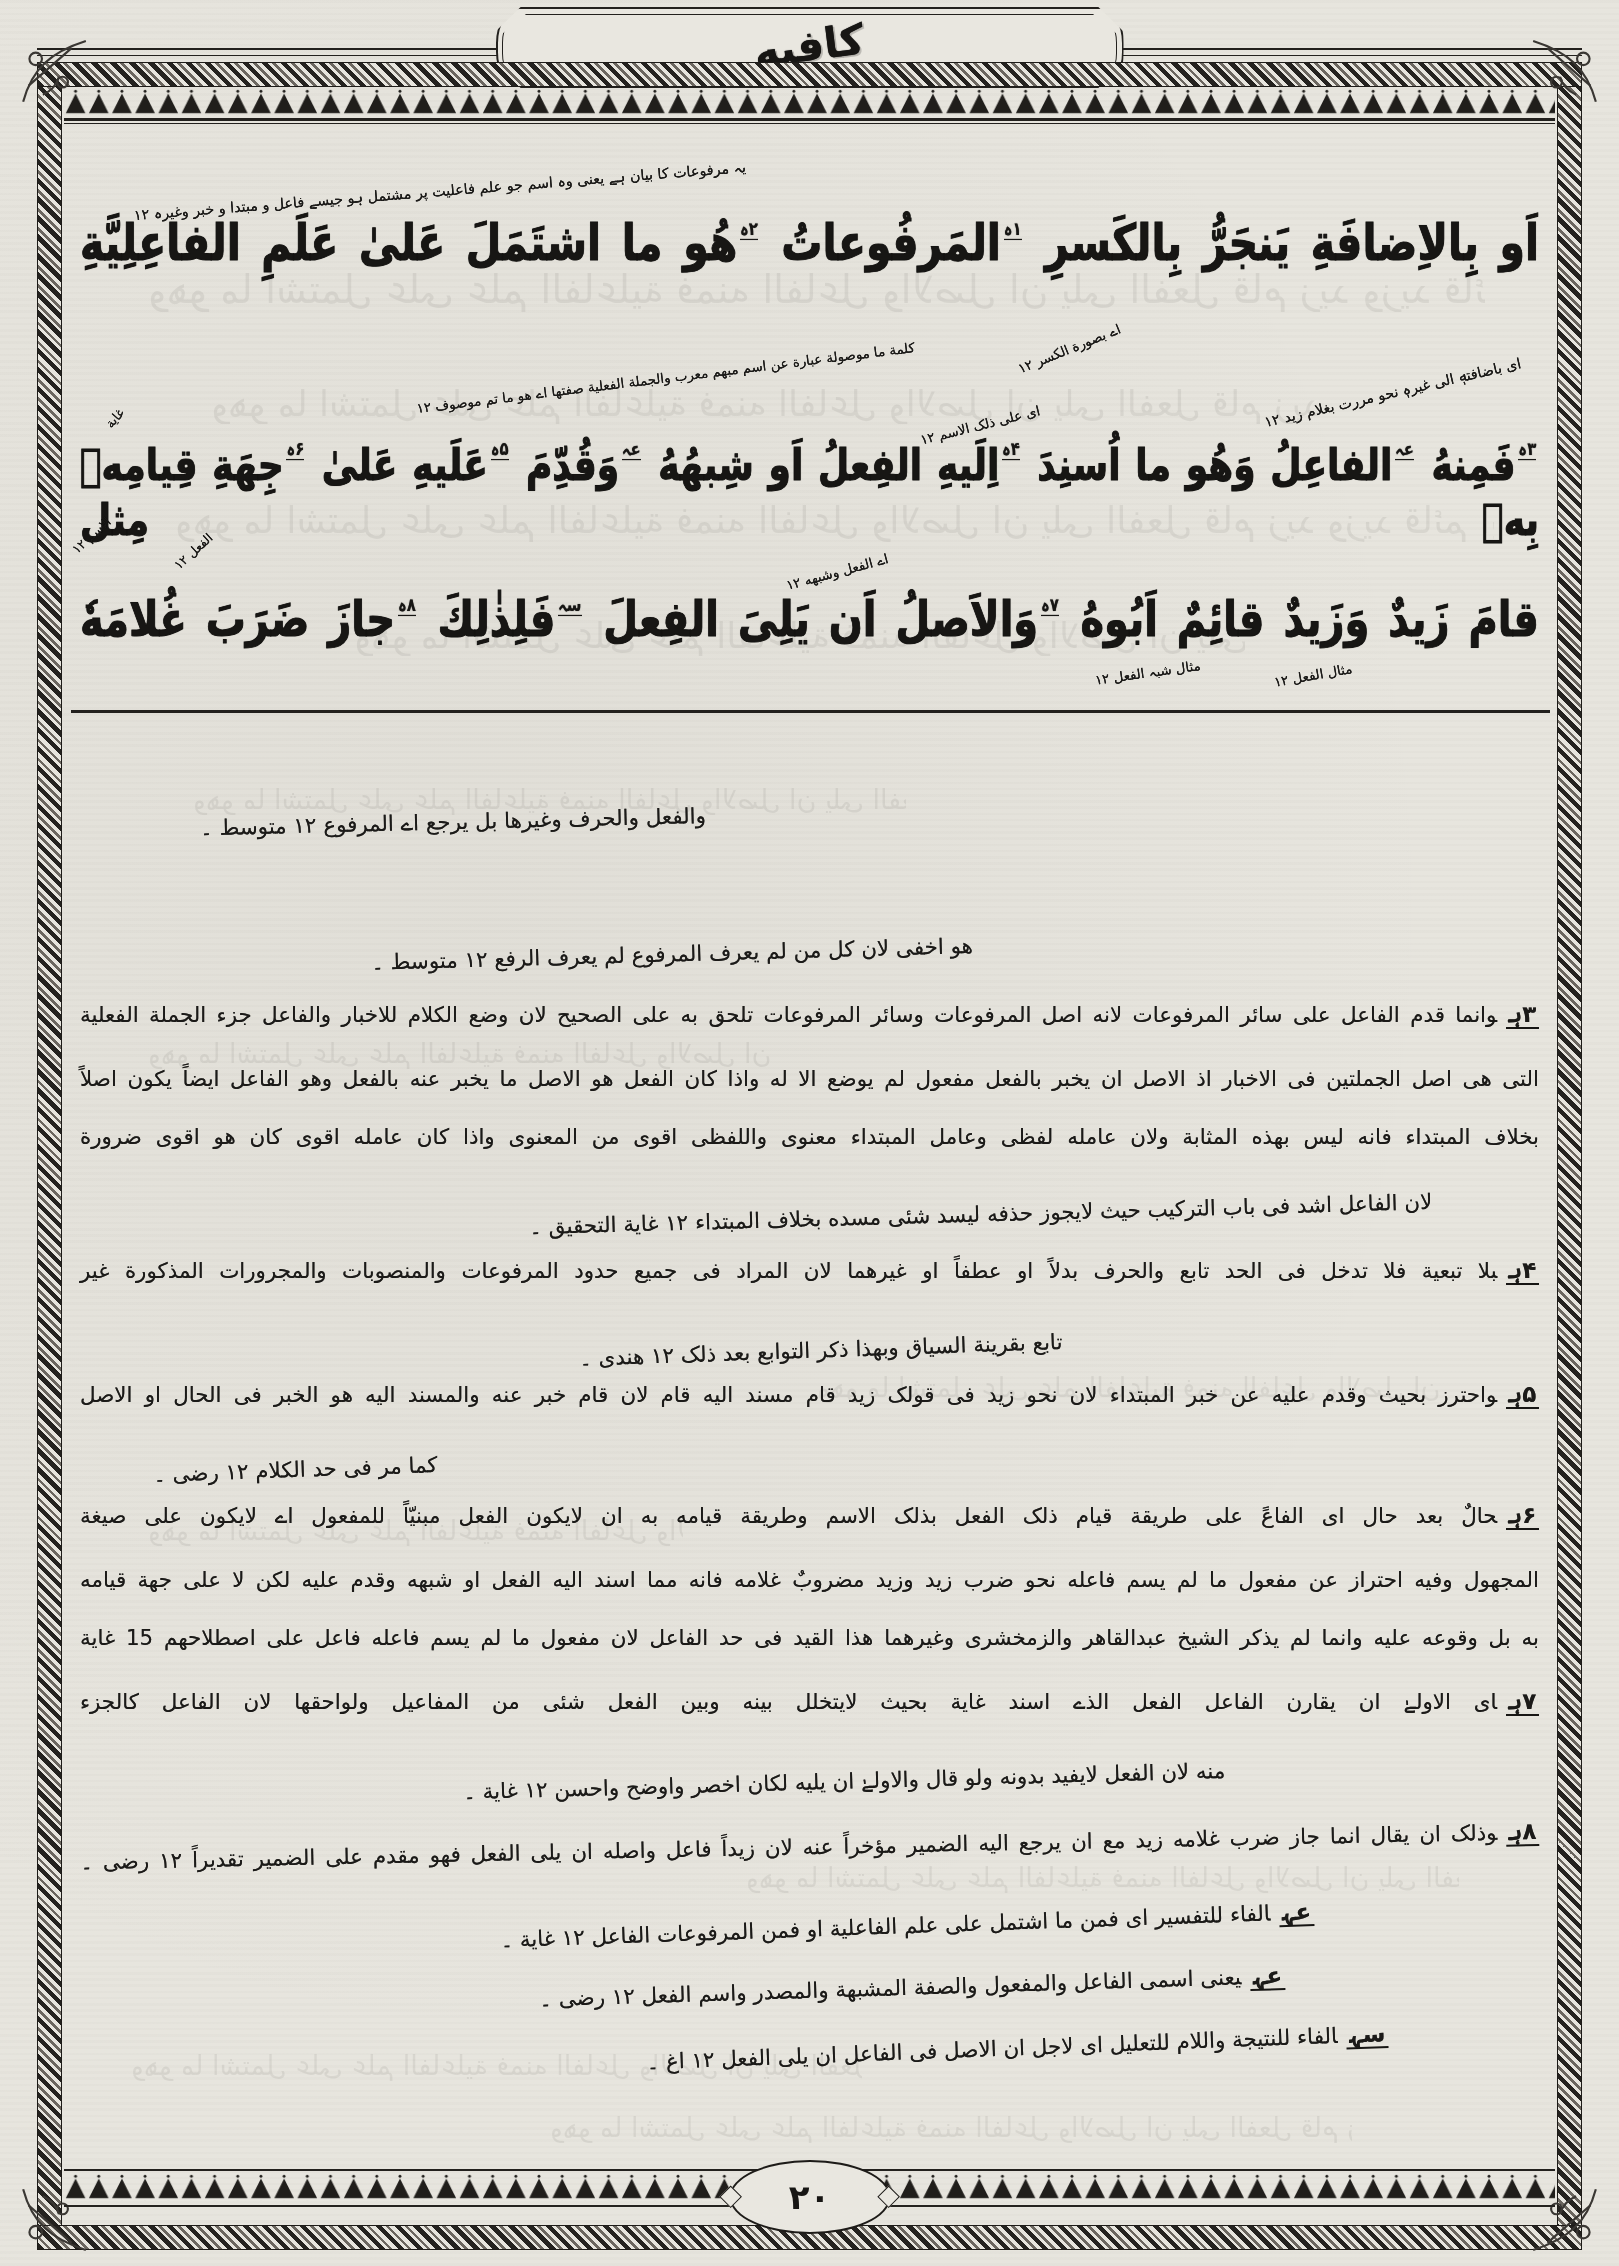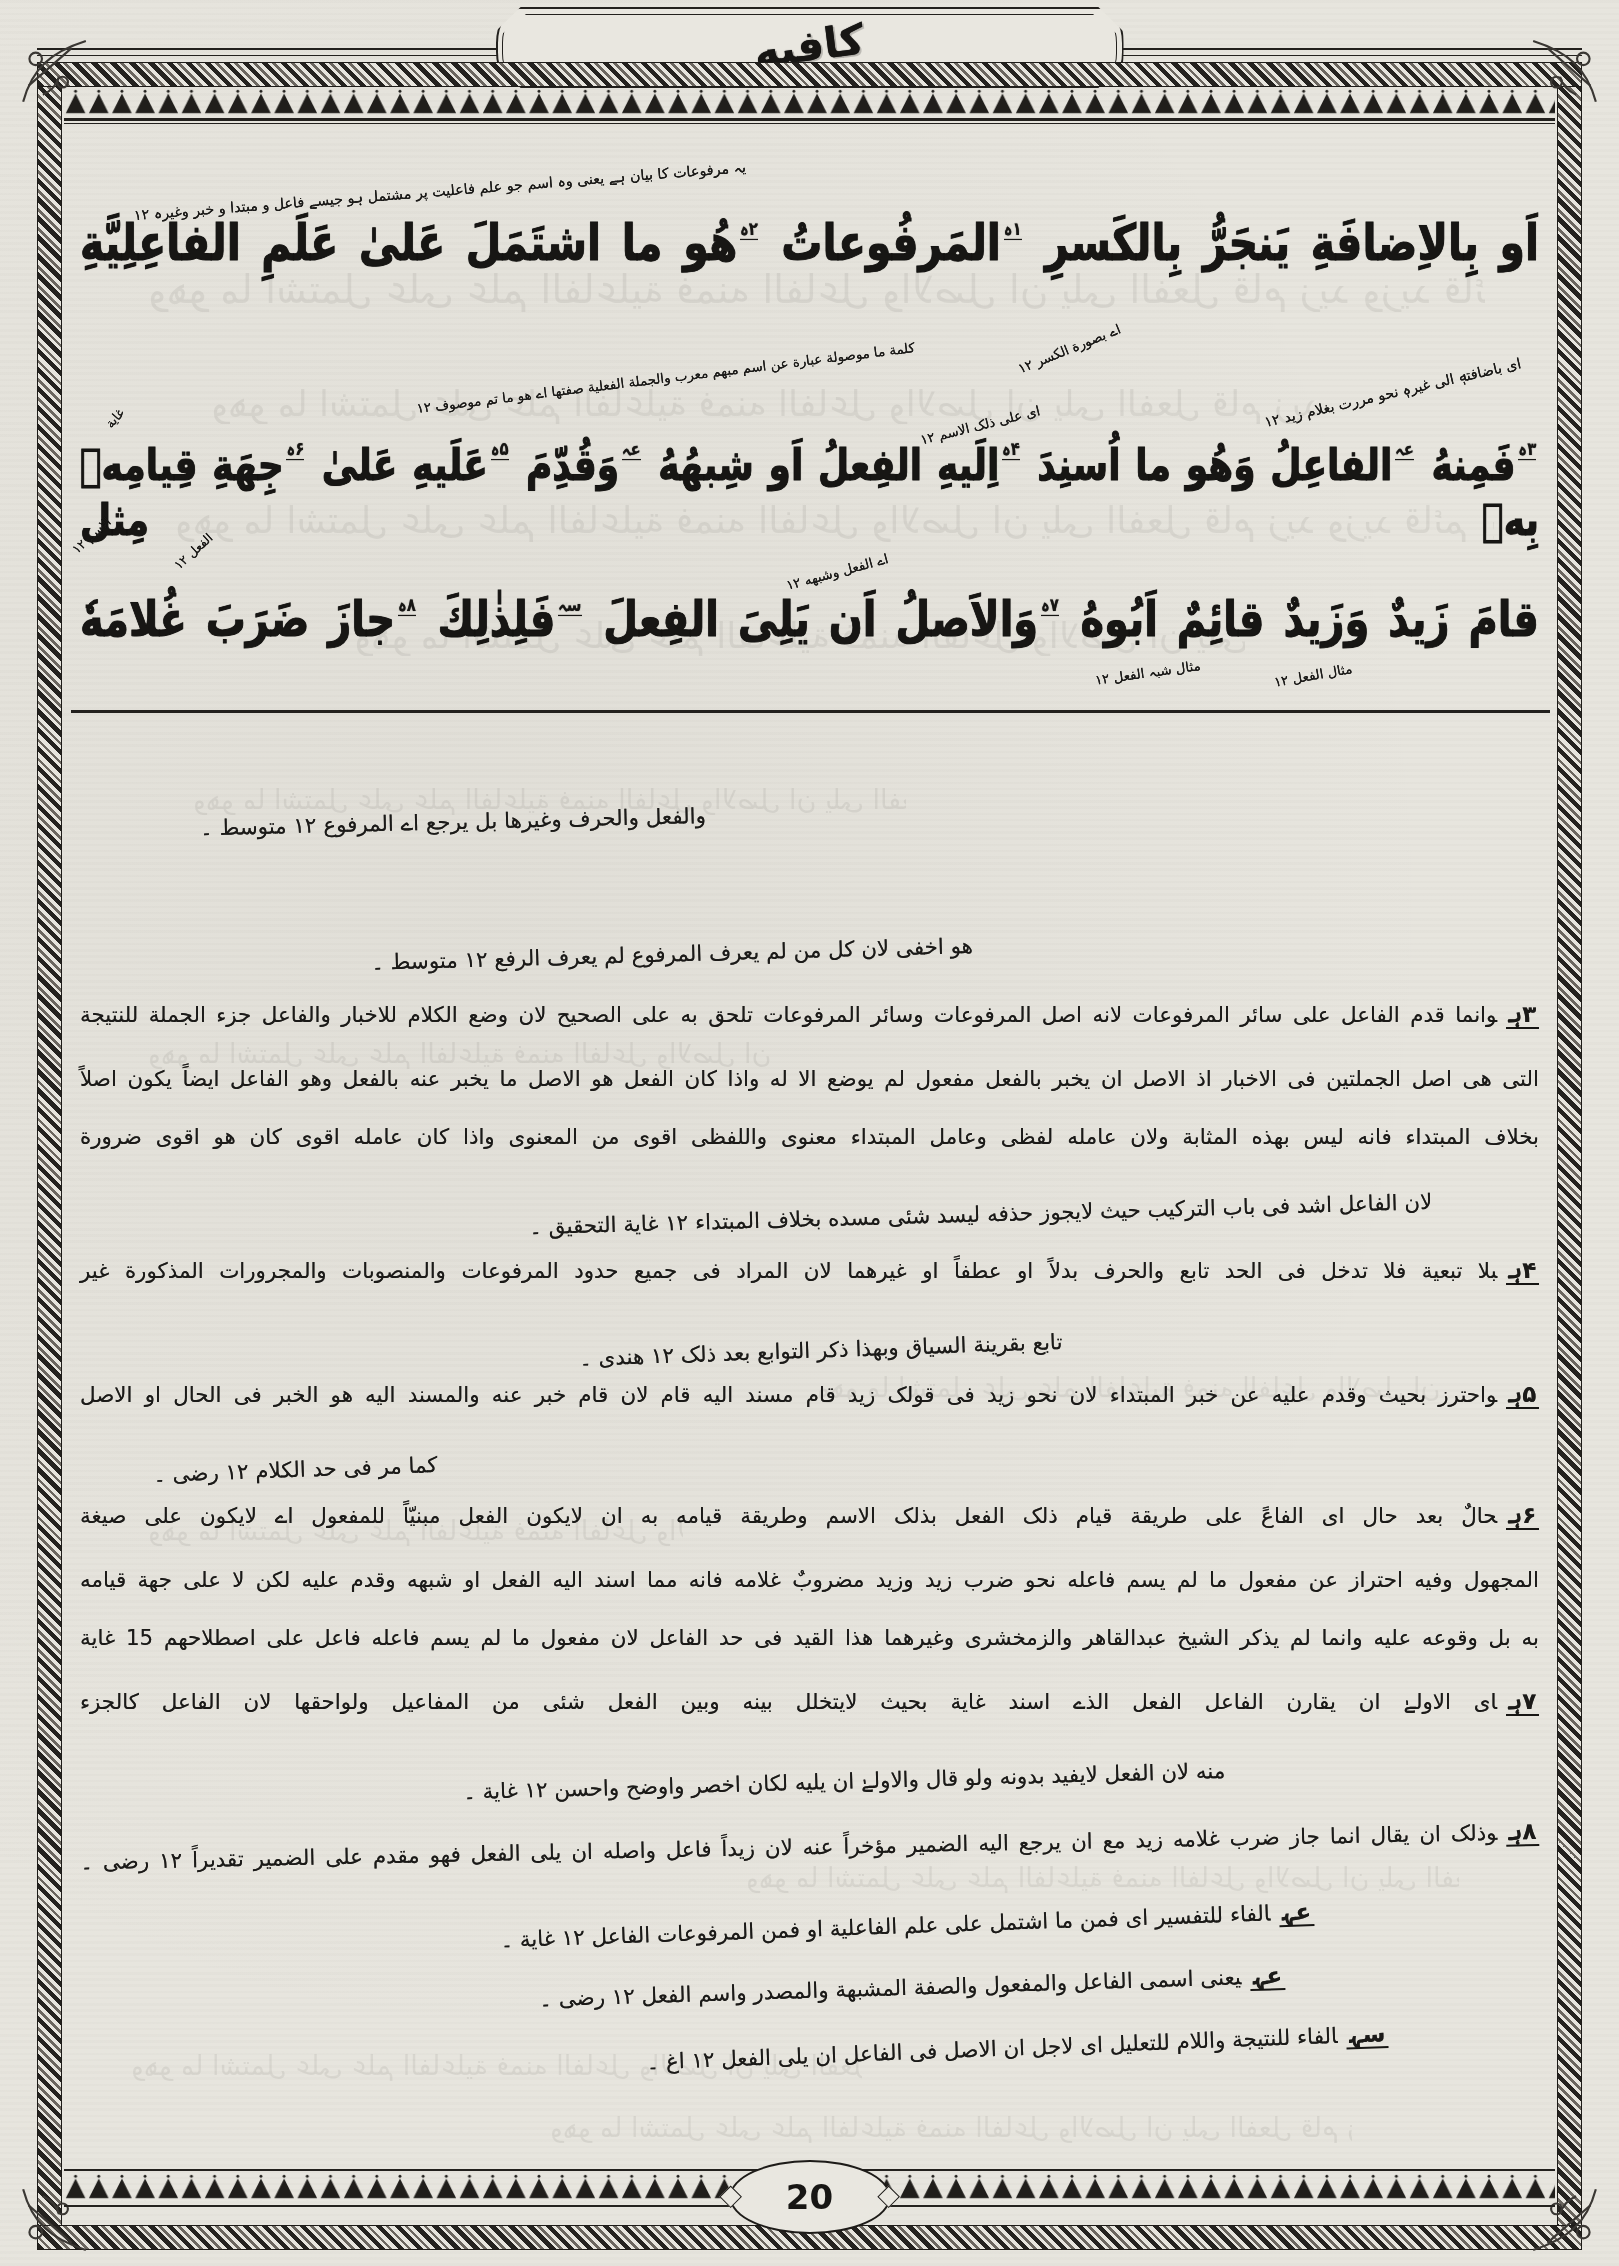--- a/index.html
+++ b/index.html
@@ -154,21 +154,21 @@
 
   <div class="gl" style="top:661px;right:267px;transform:rotate(-10deg)">مثال الفعل ۱۲</div>
   <div class="gl" style="top:658px;right:419px;transform:rotate(-8deg)">مثال شبہ الفعل ۱۲</div>
 
   <div class="rule" style="top:710px;left:71px;width:1479px;height:2.7px;background:linear-gradient(to left,#6e6a64,#17161 45%,#141311 100%)"></div>
 
   <div class="fl short" style="top:802px;right:913px;transform:rotate(-1.4deg)">والفعل والحرف وغیرها بل یرجع اے المرفوع ۱۲ متوسط ۔</div>
 
   <div class="fl short" style="top:932px;right:646px;transform:rotate(-1.6deg)">هو اخفی لان کل من لم یعرف المرفوع لم یعرف الرفع ۱۲ متوسط ۔</div>
 
-  <div class="fl full" style="top:999px"><span class="fnm">۳ہ</span><span>وانما قدم الفاعل علی سائر المرفوعات لانه اصل المرفوعات وسائر المرفوعات تلحق به علی الصحیح لان وضع الکلام للاخبار والفاعل جزء الجملة للنتیجة</span></div>
+  <div class="fl full" style="top:999px"><span class="fnm">۳ہ</span><span>وانما قدم الفاعل علی سائر المرفوعات لانه اصل المرفوعات وسائر المرفوعات تلحق به علی الصحیح لان وضع الکلام للاخبار والفاعل جزء الجملة الفعلیة</span></div>
   <div class="fl full" style="top:1065px">التی هی اصل الجملتین فی الاخبار اذ الاصل ان یخبر بالفعل مفعول لم یوضع الا له واذا کان الفعل هو الاصل ما یخبر عنه بالفعل وهو الفاعل ایضاً یکون اصلاً</div>
   <div class="fl full" style="top:1123px">بخلاف المبتداء فانه لیس بهذه المثابة ولان عامله لفظی وعامل المبتداء معنوی واللفظی اقوی من المعنوی واذا کان عامله اقوی کان هو اقوی ضرورة</div>
   <div class="fl short" style="top:1188px;right:187px;transform:rotate(-1.6deg)">لان الفاعل اشد فی باب الترکیب حیث لایجوز حذفه لیسد شئی مسده بخلاف المبتداء ۱۲ غایة التحقیق ۔</div>
 
   <div class="fl full" style="top:1255px"><span class="fnm">۴ہ</span><span>بلا تبعیة فلا تدخل فی الحد تابع والحرف بدلاً او عطفاً او غیرهما لان المراد فی جمیع حدود المرفوعات والمنصوبات والمجرورات المذکورة غیر</span></div>
   <div class="fl short" style="top:1328px;right:557px;transform:rotate(-2deg)">تابع بقرینة السیاق وبهذا ذکر التوابع بعد ذلک ۱۲ هندی ۔</div>
 
   <div class="fl full" style="top:1379px"><span class="fnm">۵ہ</span><span>واحترز بحیث وقدم علیه عن خبر المبتداء لان نحو زید فی قولک زید قام مسند الیه قام لان قام خبر عنه والمسند الیه هو الخبر فی الحال او الاصل</span></div>
   <div class="fl short" style="top:1451px;right:1181px;transform:rotate(-2deg)">کما مر فی حد الکلام ۱۲ رضی ۔</div>
 
@@ -191,17 +191,17 @@
   <div class="zband" style="top:2174px">
     <svg width="100%" height="27" viewBox="0 0 1673 30">
       <rect x="0" y="0" width="100%" height="30" fill="url(#zz)"></rect>
     </svg>
   </div>
   <div class="rule" style="top:2205px;left:64px;right:64px;height:1.8px"></div>
 
   <div class="pagenum">
     <span class="tip" style="left:-9px"></span>
     <span class="tip" style="right:-9px"></span>
-    <div class="in">20</div>
+    <div class="in">۲۰</div>
   </div>
 
 </div>
 
 
 </body></html>

